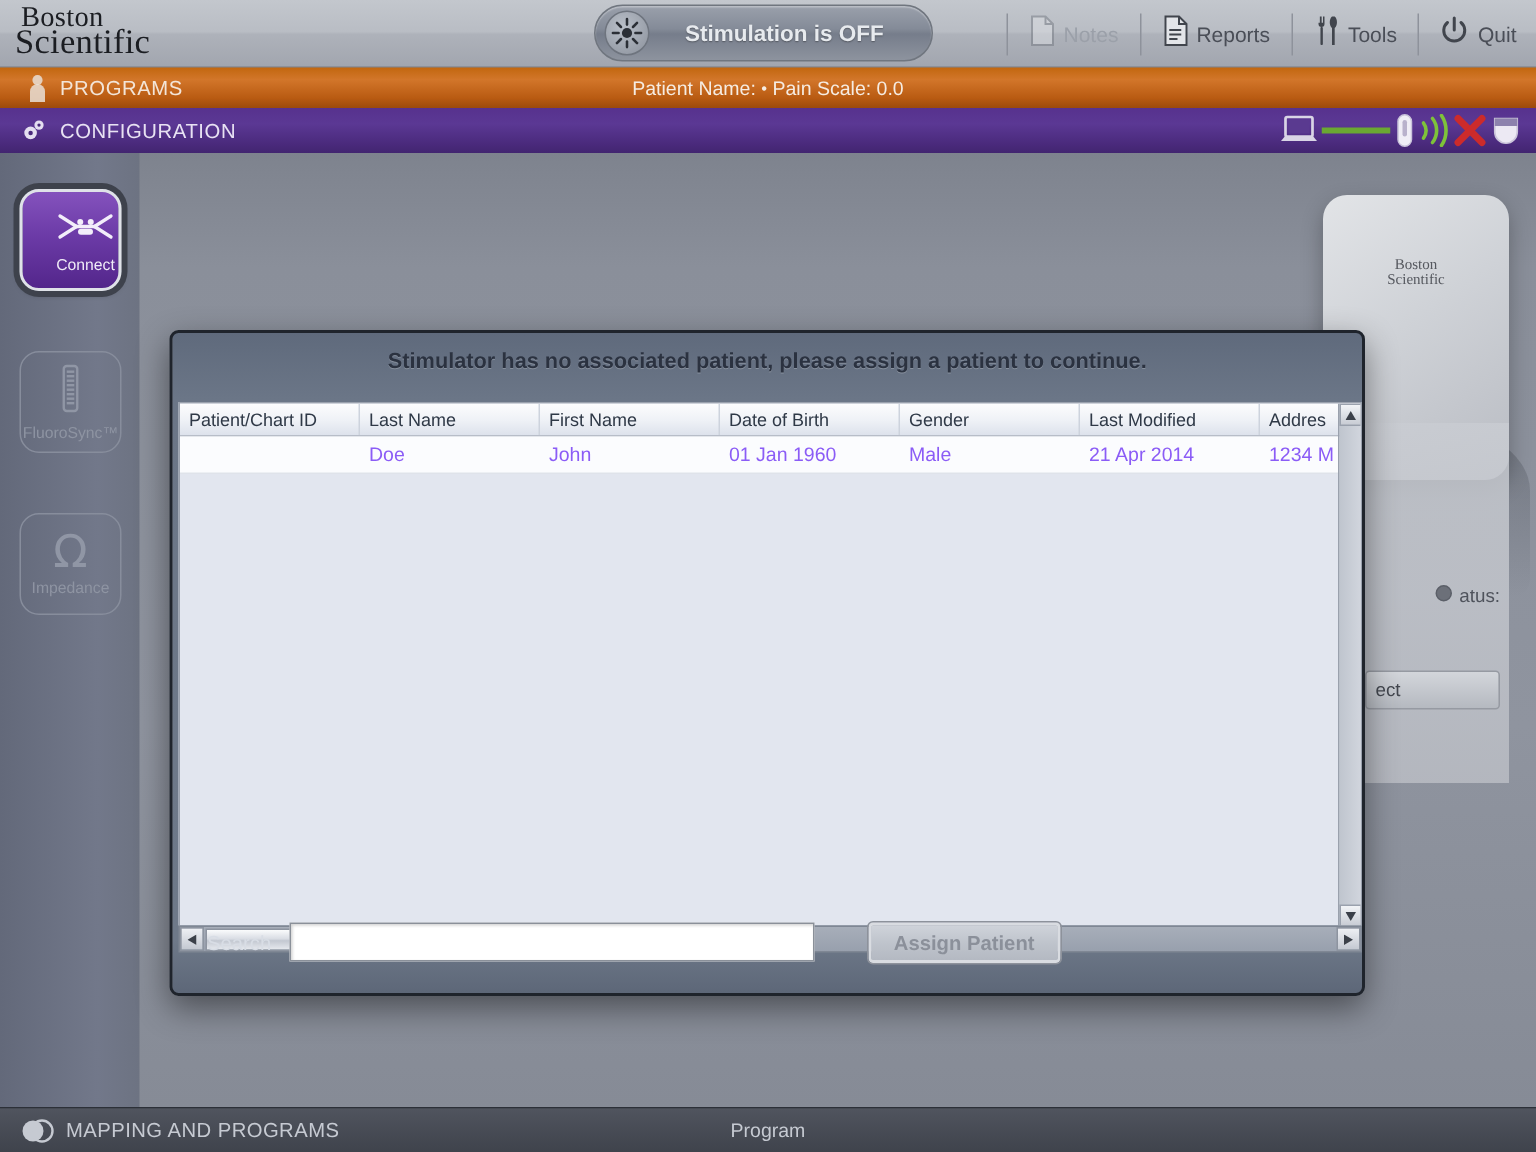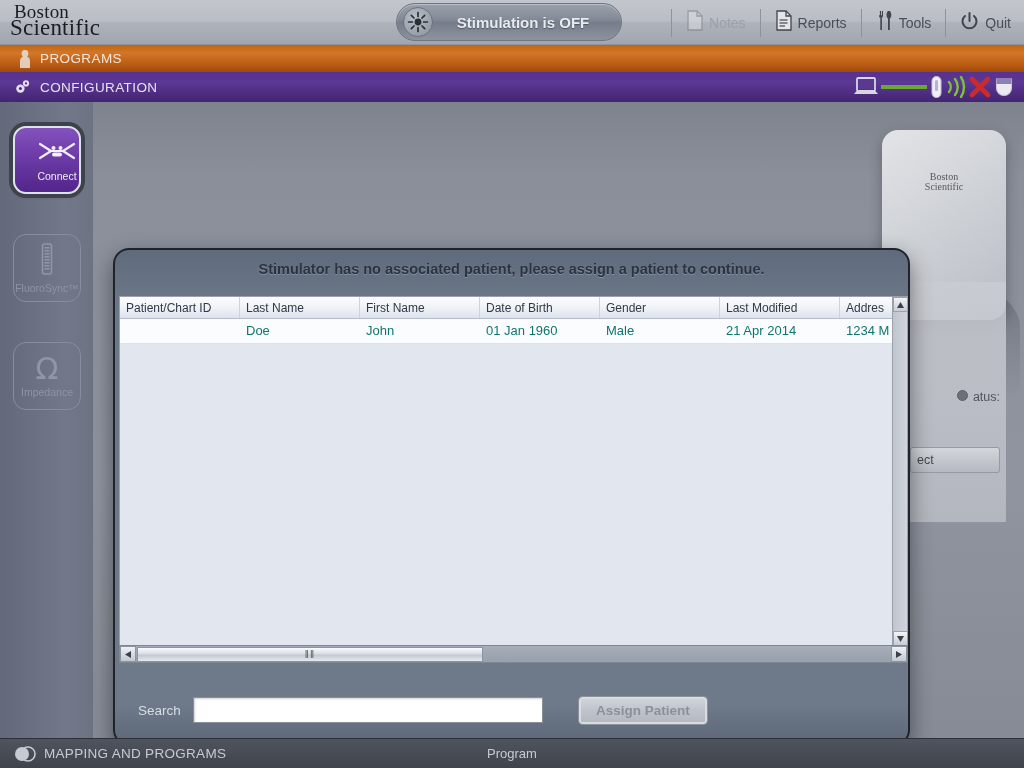--- a/index.html
+++ b/index.html
@@ -137,22 +137,22 @@
   .bg-btn {
     position: absolute; right: 24px; top: 345px; width: 90px; height: 26px;
     background: linear-gradient(to bottom, #d3d6db, #b5b9c0);
     border: 1px solid #969aa2; border-radius: 3px;
     font-size: 12.5px; color: #43474f; display: flex;
     align-items: center; justify-content: flex-start; padding-left: 6px;
   }
 
   
   .modal {
-    position: absolute; left: 113px; top: 146px; width: 797px; height: 498px;
-    border-radius: 16px;
+    position: absolute; left: 113px; top: 118px; width: 797px; height: 444px;
+    border-radius: 6px;
     background: linear-gradient(to bottom, #5f6a7c 0%, #6b7687 10%, #6e7989 92%, #5d6778 100%);
     border: 2px solid #1f242c;
     box-shadow: 0 8px 22px rgba(0,0,0,.45);
     overflow: hidden;
   }
   .modal-title {
     height: 38px; display: flex; align-items: center; justify-content: center;
     font-size: 14.5px; font-weight: bold; color: #2b3240;
     text-shadow: 0 1px 0 rgba(255,255,255,.22);
   }
@@ -169,21 +169,21 @@
     background: linear-gradient(to bottom, #fdfdfe 0%, #eef1f6 55%, #dde2ec 100%);
     border-bottom: 1px solid #b7bdc8;
   }
   .gh {
     font-size: 12px; font-weight: normal; color: #2f3947;
     padding: 4px 13px 0 6px; border-right: 1px solid #cdd3dd;
     white-space: nowrap; overflow: hidden; flex: 0 0 auto;
   }
   .grid-row { display: flex; height: 25px; background: #fbfcfe; border-bottom: 1px solid #dfe3ea; }
   .gc {
-    font-size: 13px; color: #0f766e; padding: 4px 0 0 6px;
+    font-size: 13px; color: #8b5cf6; padding: 4px 0 0 6px;
     white-space: nowrap; overflow: hidden; flex: 0 0 auto;
   }
   .grid-filler { background: #e2e6ef; height: 300px; }
 
   .vscroll {
     position: absolute; right: 0; top: 0; width: 15px; height: 349px;
     background: linear-gradient(to right, #c5cad3, #d6dae1);
     border-left: 1px solid #9aa1ad;
   }
   .vs-arrow {
@@ -337,20 +337,26 @@
   </div>
 
   <div class="patientbar">
     <span style="margin-left:18px;display:flex;">
       <svg width="14" height="20" viewBox="0 0 14 20">
         <circle cx="7" cy="4.4" r="3.4" fill="#e9dfd6" opacity=".85"></circle>
         <path d="M2 19 v-7 a5 5 0 0 1 10 0 v7 z" fill="#e9dfd6" opacity=".85"></path>
       </svg>
     </span>
     <span class="pb-title">PROGRAMS</span>
+    <div class="pb-center">
+      <span>Patient Name:</span>
+      <span class="dot">•</span>
+      <span>Pain Scale:</span>
+      <span>0.0</span>
+    </div>
   </div>
 
   <div class="configbar">
     <span style="margin-left:14px;display:flex;">
       <svg width="18" height="18" viewBox="0 0 18 18">
         <g fill="#e4dff0">
           <circle cx="6.4" cy="10.6" r="4.2"></circle>
           <circle cx="12" cy="5.4" r="3.1"></circle>
         </g>
         <circle cx="6.4" cy="10.6" r="1.5" fill="#4a2a7c"></circle>

